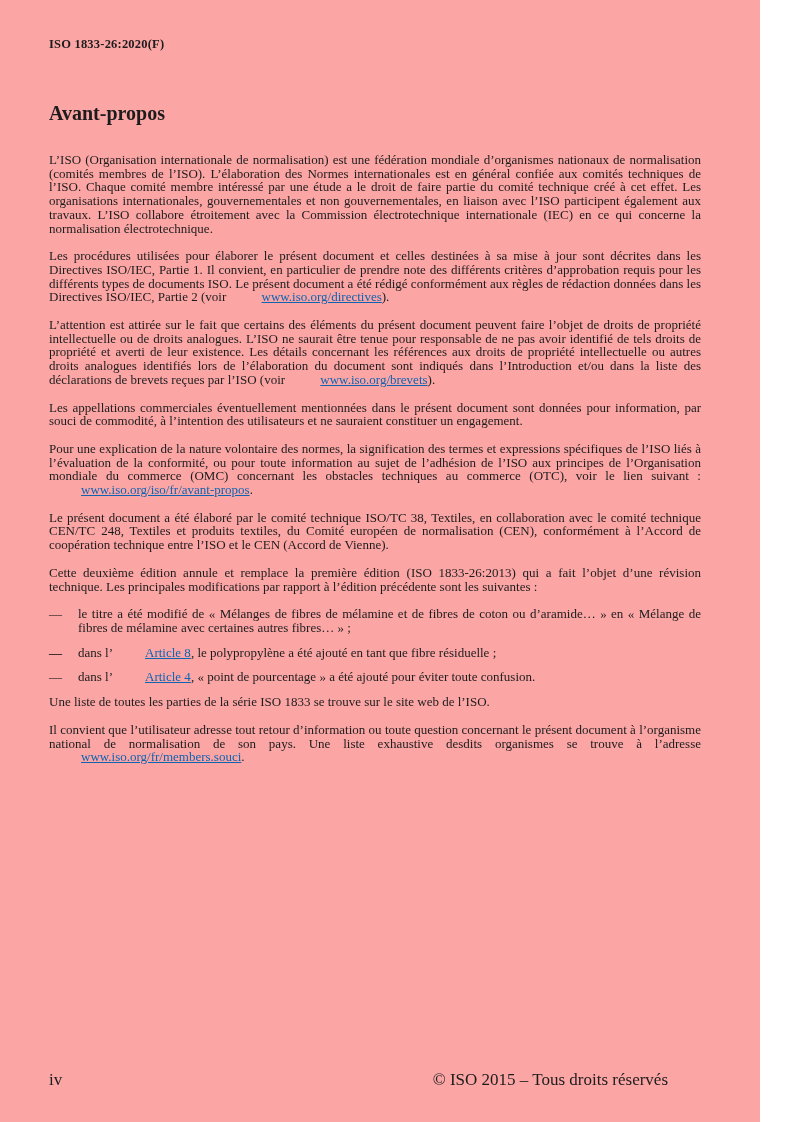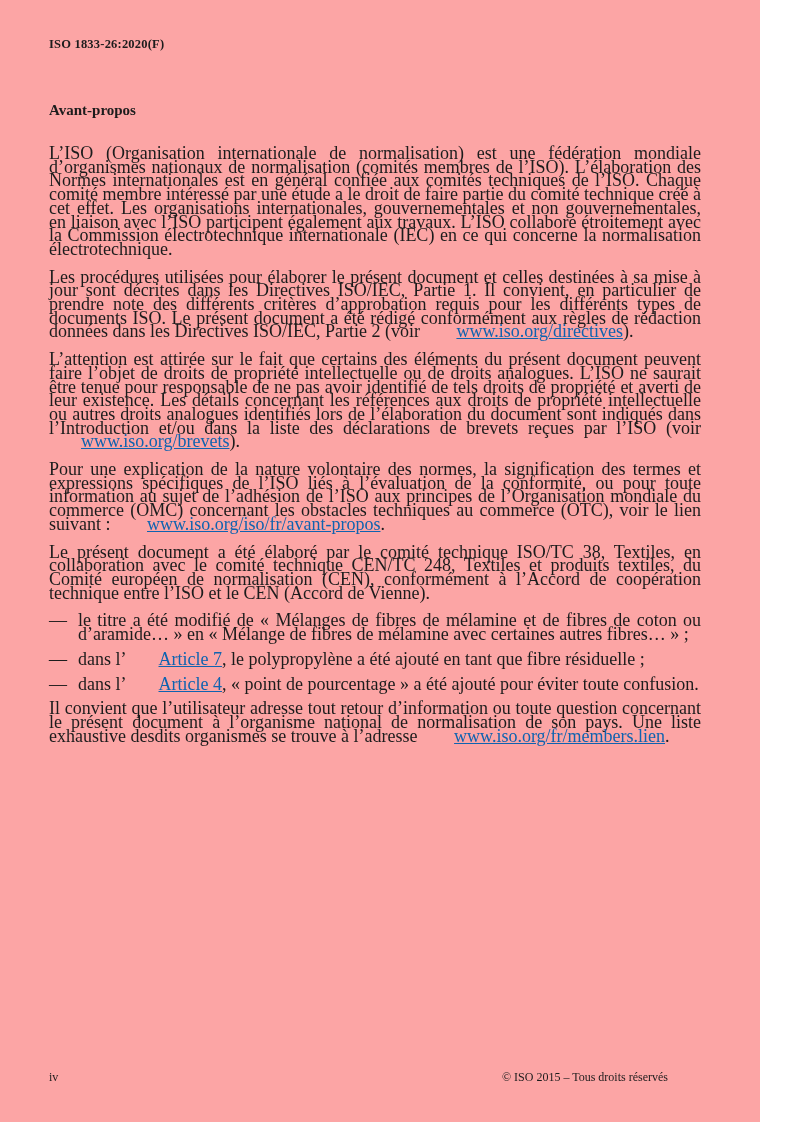--- a/index.html
+++ b/index.html
@@ -24,26 +24,26 @@
     letter-spacing: 0.2px;
   }
   .content {
     position: absolute;
     left: 49px;
     top: 102px;
     width: 652px;
   }
   .page-title {
     margin: 0 0 28px 0;
-    font-size: 15px;
+    font-size: 20px;
     font-weight: 700;
   }
   .para {
     margin: 0 0 14px 0;
-    font-size: 18px;
+    font-size: 13px;
     line-height: 13.7px;
     text-align: justify;
   }
   .list-item {
     position: relative;
     padding-left: 29px;
     margin-bottom: 11px;
   }
   .dash {
     position: absolute;
@@ -57,44 +57,47 @@
     cursor: pointer;
     margin-left: 32px;
   }
   .footer {
     position: absolute;
     left: 49px;
     right: 92px;
     top: 1070px;
     display: flex;
     justify-content: space-between;
-    font-size: 12px;
+    font-size: 17px;
   }
 </style>
 </head>
 <body>
 
 <div class="page">
 
   <div class="doc-header">ISO 1833-26:2020(F)</div>
 
   <div class="content">
     <h1 class="page-title">Avant-propos</h1>
 
     <div>
         <p class="para"><span>L’ISO (Organisation internationale de normalisation) est une fédération mondiale d’organismes nationaux de normalisation (comités membres de l’ISO). L’élaboration des Normes internationales est en général confiée aux comités techniques de l’ISO. Chaque comité membre intéressé par une étude a le droit de faire partie du comité technique créé à cet effet. Les organisations internationales, gouvernementales et non gouvernementales, en liaison avec l’ISO participent également aux travaux. L’ISO collabore étroitement avec la Commission électrotechnique internationale (IEC) en ce qui concerne la normalisation électrotechnique.</span></p>
         <p class="para"><span>Les procédures utilisées pour élaborer le présent document et celles destinées à sa mise à jour sont décrites dans les Directives ISO/IEC, Partie 1. Il convient, en particulier de prendre note des différents critères d’approbation requis pour les différents types de documents ISO. Le présent document a été rédigé conformément aux règles de rédaction données dans les Directives ISO/IEC, Partie 2 (voir </span><a href="#">www.iso.org/directives</a><span>).</span></p>
         <p class="para"><span>L’attention est attirée sur le fait que certains des éléments du présent document peuvent faire l’objet de droits de propriété intellectuelle ou de droits analogues. L’ISO ne saurait être tenue pour responsable de ne pas avoir identifié de tels droits de propriété et averti de leur existence. Les détails concernant les références aux droits de propriété intellectuelle ou autres droits analogues identifiés lors de l’élaboration du document sont indiqués dans l’Introduction et/ou dans la liste des déclarations de brevets reçues par l’ISO (voir </span><a href="#">www.iso.org/brevets</a><span>).</span></p>
+        <p class="para"><span>Les appellations commerciales éventuellement mentionnées dans le présent document sont données pour information, par souci de commodité, à l’intention des utilisateurs et ne sauraient constituer un engagement.</span></p>
         <p class="para"><span>Pour une explication de la nature volontaire des normes, la signification des termes et expressions spécifiques de l’ISO liés à l’évaluation de la conformité, ou pour toute information au sujet de l’adhésion de l’ISO aux principes de l’Organisation mondiale du commerce (OMC) concernant les obstacles techniques au commerce (OTC), voir le lien suivant&nbsp;: </span><a href="#">www.iso.org/iso/fr/avant-propos</a><span>.</span></p>
         <p class="para"><span>Le présent document a été élaboré par le comité technique ISO/TC 38, </span><span class="italic">Textiles</span><span>, en collaboration avec le comité technique CEN/TC 248, </span><span class="italic">Textiles et produits textiles,</span><span> du Comité européen de normalisation (CEN), conformément à l’Accord de coopération technique entre l’ISO et le CEN (Accord de Vienne).</span></p>
+        <p class="para"><span>Cette deuxième édition annule et remplace la première édition (ISO 1833-26:2013) qui a fait l’objet d’une révision technique. Les principales modifications par rapport à l’édition précédente sont les suivantes&nbsp;:</span></p>
         <p class="para list-item"><span class="dash">—</span><span>le titre a été modifié de «&nbsp;Mélanges de fibres de mélamine et de fibres de coton ou d’aramide…&nbsp;» en «&nbsp;Mélange de fibres de mélamine avec certaines autres fibres…&nbsp;»&nbsp;;</span></p>
         <p class="para list-item"><span class="dash">—</span></p>
-        <p class="para list-item"><span class="dash">—</span><span>dans l’</span><a href="#">Article 7</a><span>, le polypropylène a été ajouté en tant que fibre résiduelle&nbsp;;</span></p>
+        <p class="para list-item"><span class="dash">—</span><span>dans l’</span><a href="#">Article 8</a><span>, le polypropylène a été ajouté en tant que fibre résiduelle&nbsp;;</span></p>
         <p class="para list-item"><span class="dash">—</span><span>dans l’</span><a href="#">Article 4</a><span>, «&nbsp;point de pourcentage&nbsp;» a été ajouté pour éviter toute confusion.</span></p>
-        <p class="para"><span>Il convient que l’utilisateur adresse tout retour d’information ou toute question concernant le présent document à l’organisme national de normalisation de son pays. Une liste exhaustive desdits organismes se trouve à l’adresse </span><a href="#">www.iso.org/fr/members.lien</a><span>.</span></p>
+        <p class="para"><span>Une liste de toutes les parties de la série ISO 1833 se trouve sur le site web de l’ISO.</span></p>
+        <p class="para"><span>Il convient que l’utilisateur adresse tout retour d’information ou toute question concernant le présent document à l’organisme national de normalisation de son pays. Une liste exhaustive desdits organismes se trouve à l’adresse </span><a href="#">www.iso.org/fr/members.souci</a><span>.</span></p>
       </div>
   </div>
 
   <div class="footer">
     <span>iv</span>
     <span>© ISO 2015 – Tous droits réservés</span>
   </div>
 
 </div>
 

